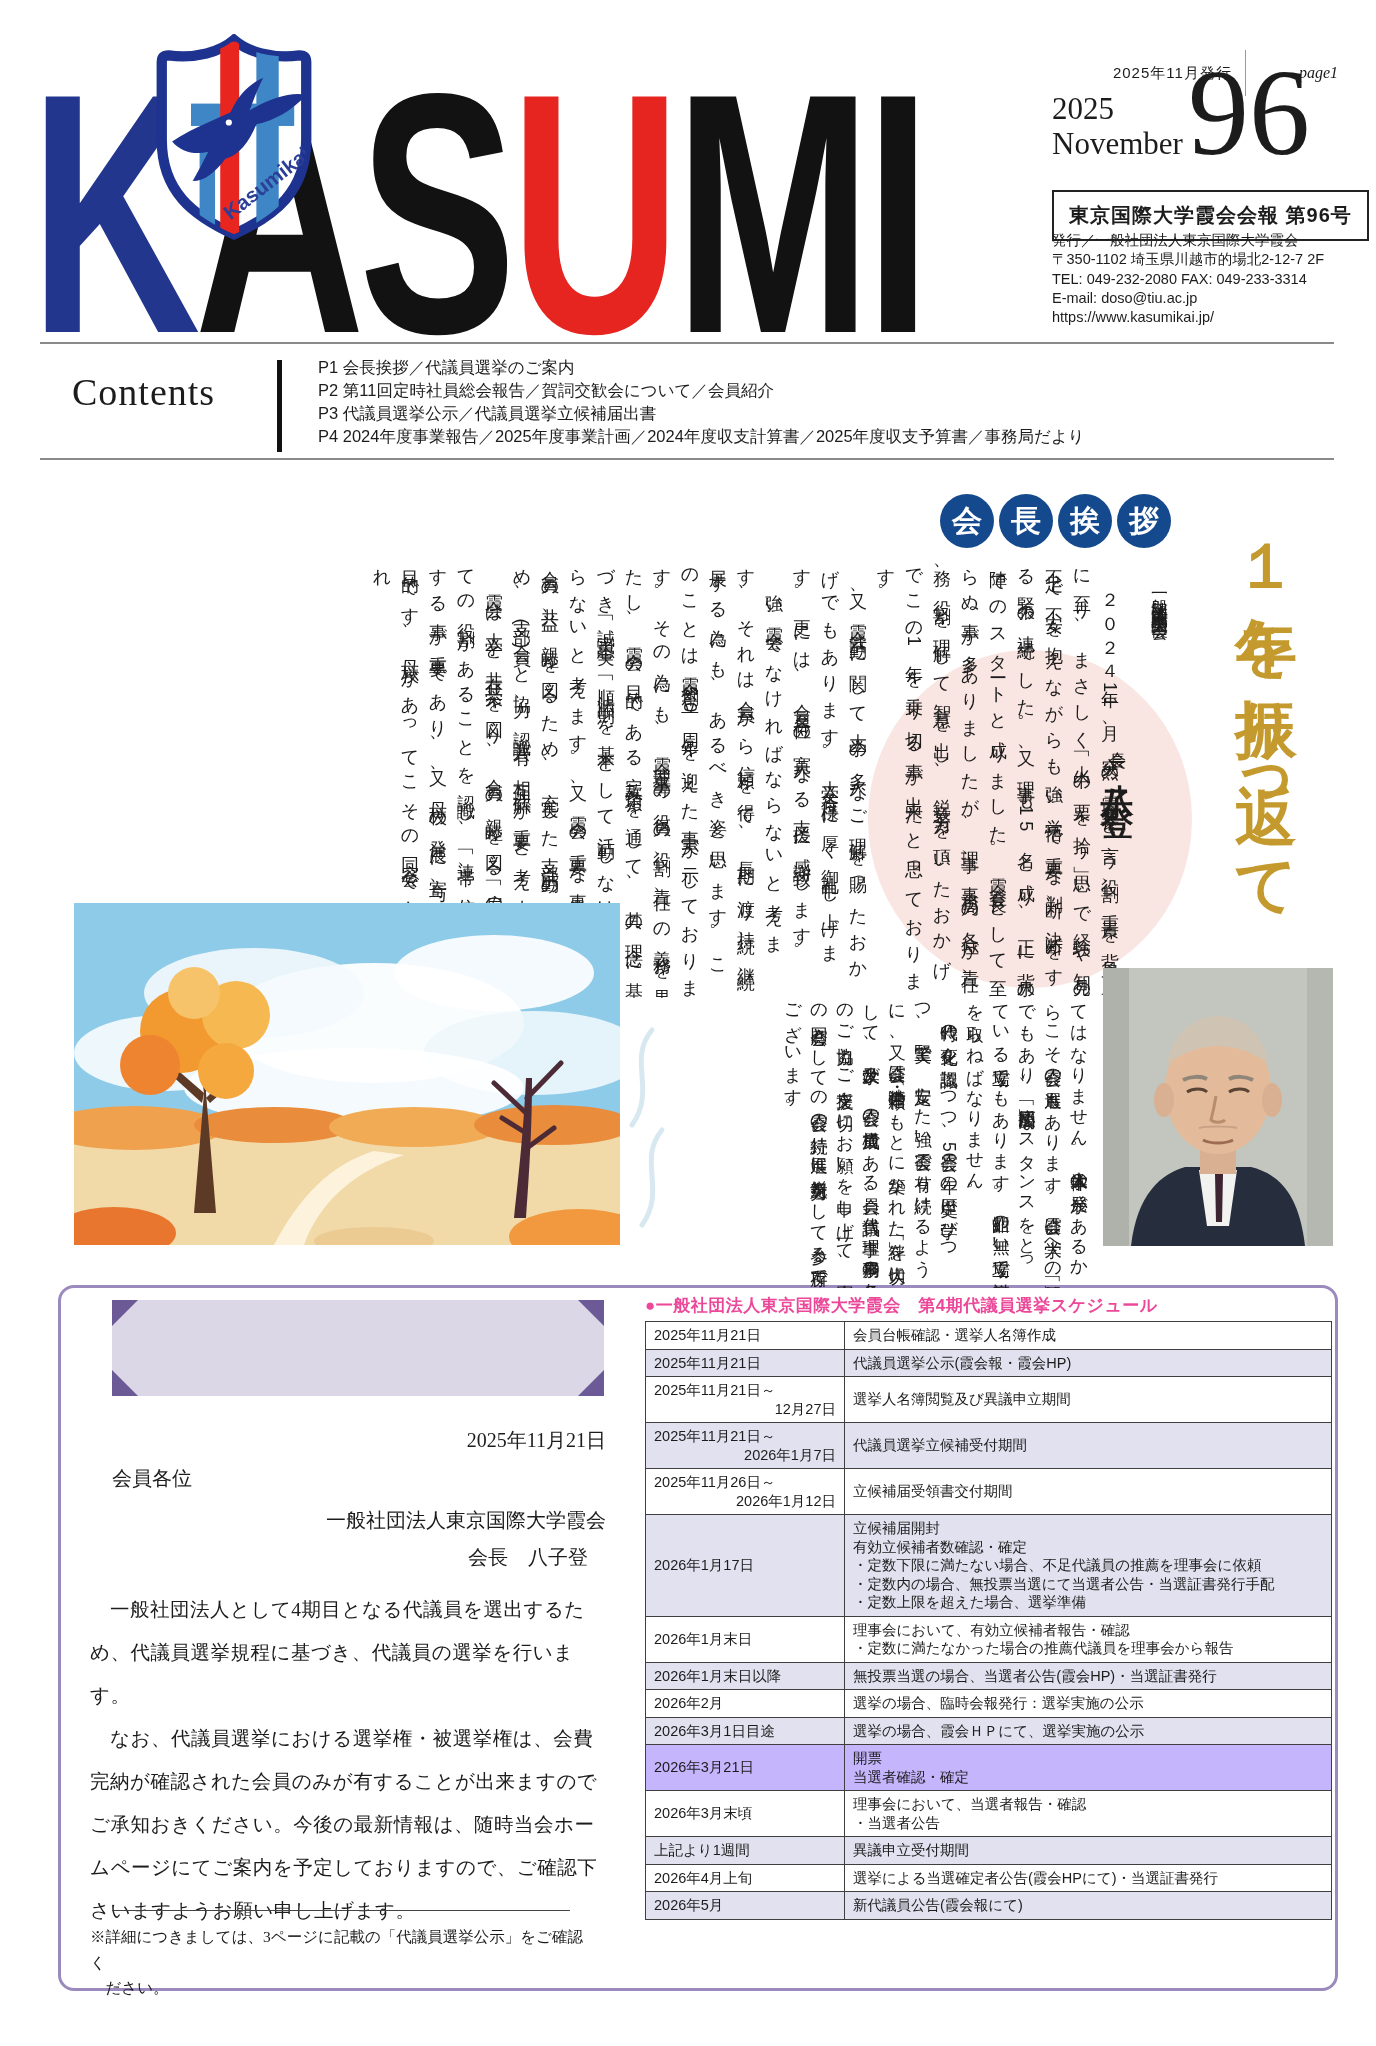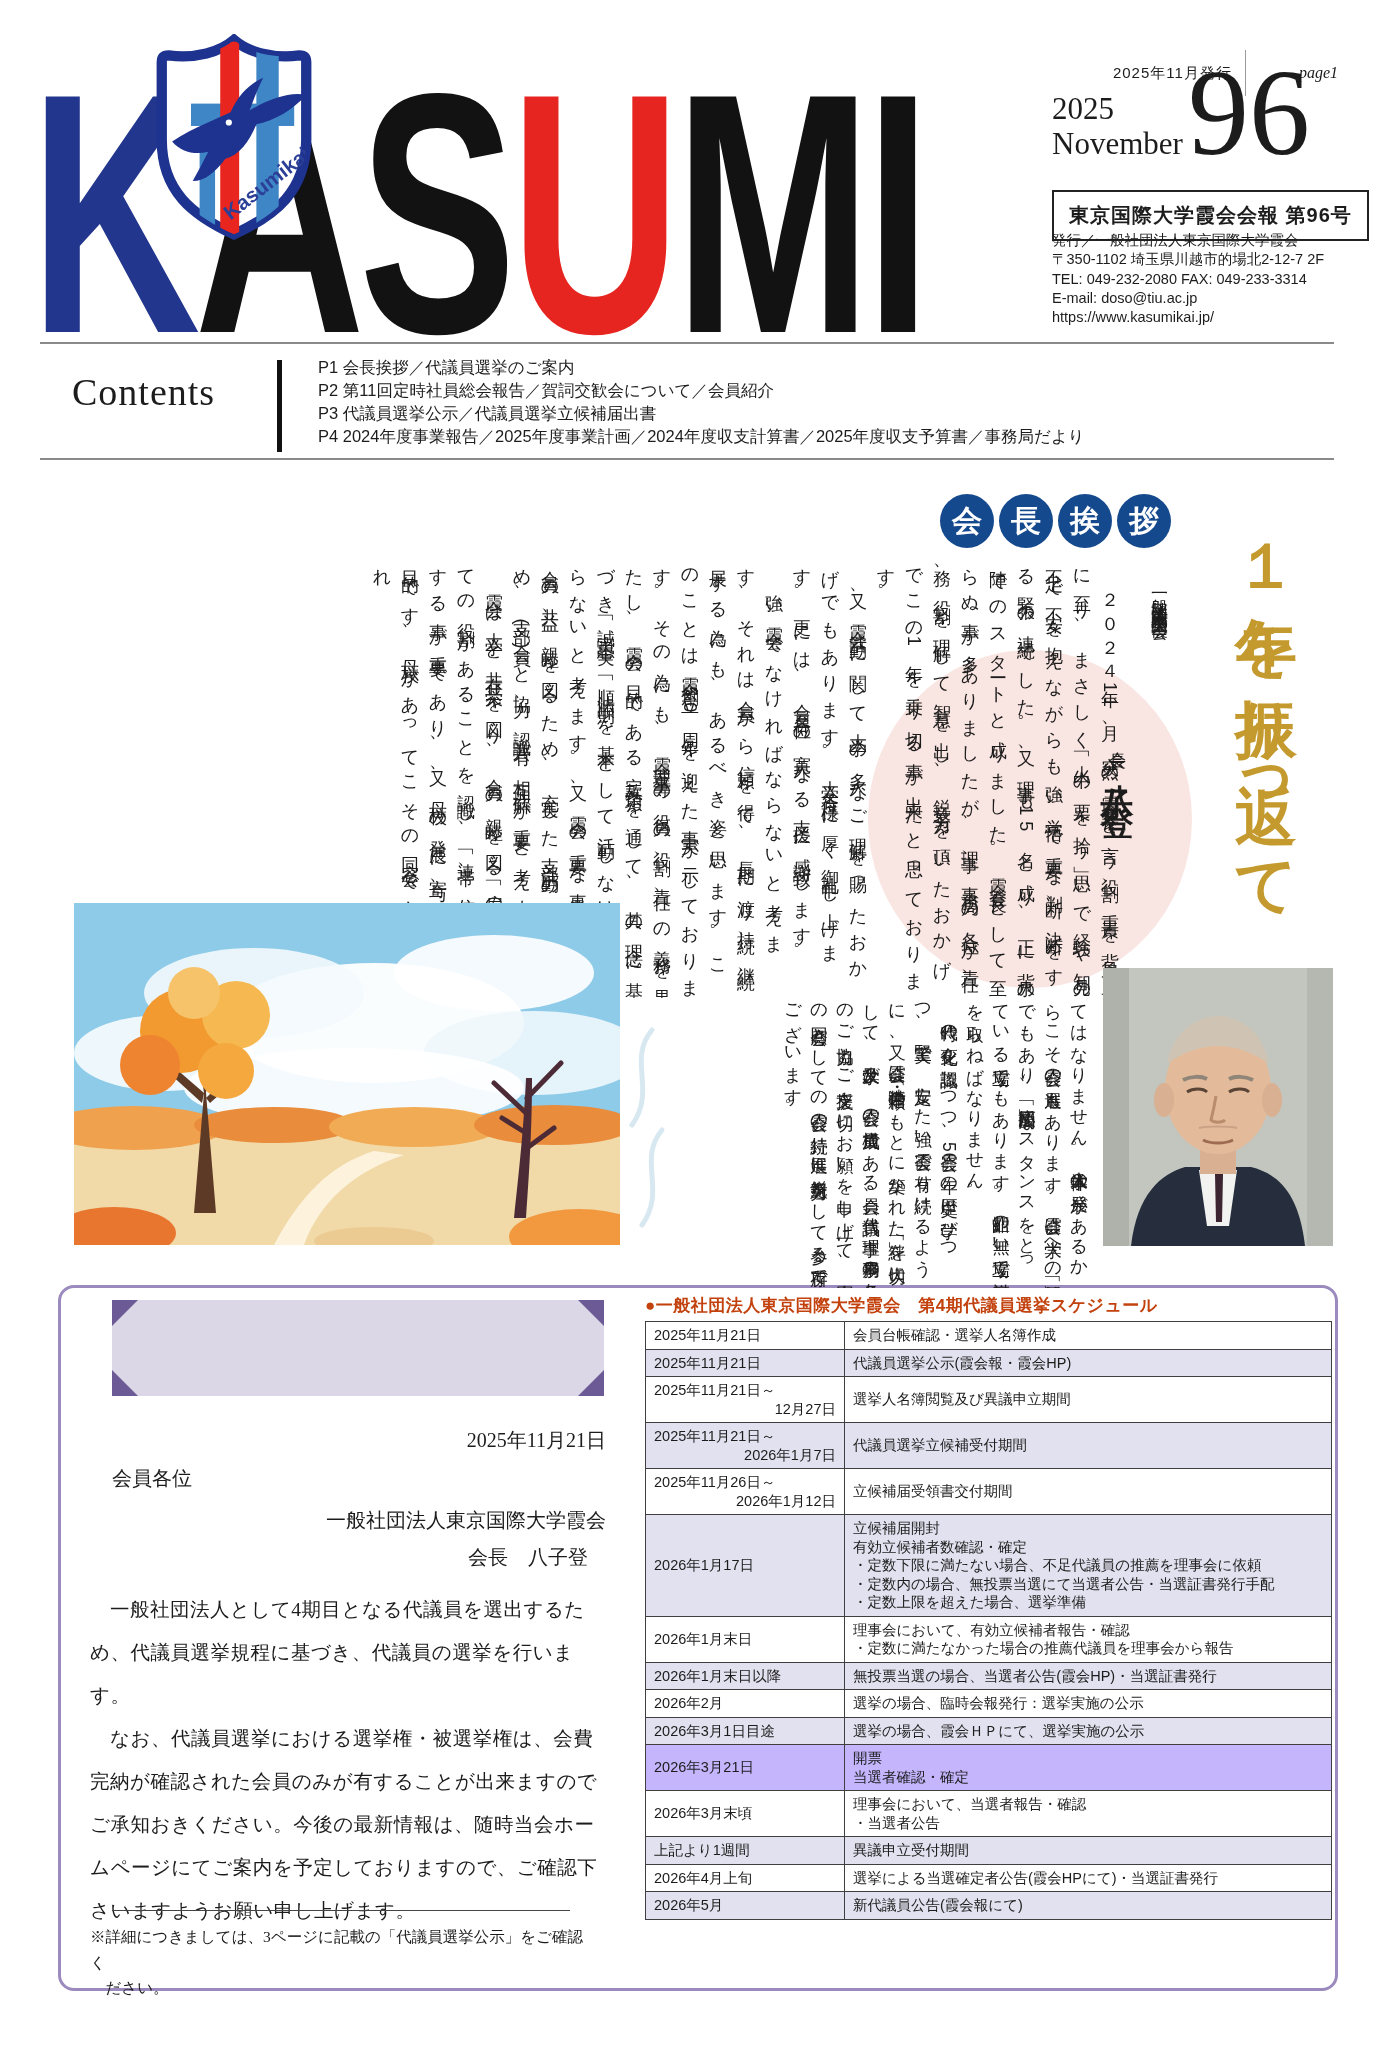--- a/index.html
+++ b/index.html
@@ -226,21 +226,21 @@
     <div class="r org">一般社団法人東京国際大学霞会</div>
     <div class="r person">会長　八子登</div>
   </div>
 
   <div id="letter-body" class="abs serif">　一般社団法人として4期目となる代議員を選出するため、代議員選挙規程に基づき、代議員の選挙を行います。
 　なお、代議員選挙における選挙権・被選挙権は、会費完納が確認された会員のみが有することが出来ますのでご承知おきください。今後の最新情報は、随時当会ホームページにてご案内を予定しておりますので、ご確認下さいますようお願い申し上げます。</div>
   <div class="abs letter-divider"></div>
   <div id="letter-footnote" class="abs serif">※詳細につきましては、3ページに記載の「代議員選挙公示」をご確認く
 　ださい。</div>
 
-  <div id="schedule-title" class="abs" style="color: #c2410c;">●一般社団法人東京国際大学霞会　第4期代議員選挙スケジュール</div>
+  <div id="schedule-title" class="abs" style="color: #ec4899;">●一般社団法人東京国際大学霞会　第4期代議員選挙スケジュール</div>
   <div id="schedule-table" class="abs">
     <table class="sched">
       <tbody id="schedule-body">
           <tr>
             <td class="cell-date">
               <div>2025年11月21日</div>
             </td>
             <td class="cell-desc">
               <div>会員台帳確認・選挙人名簿作成</div>
             </td>

